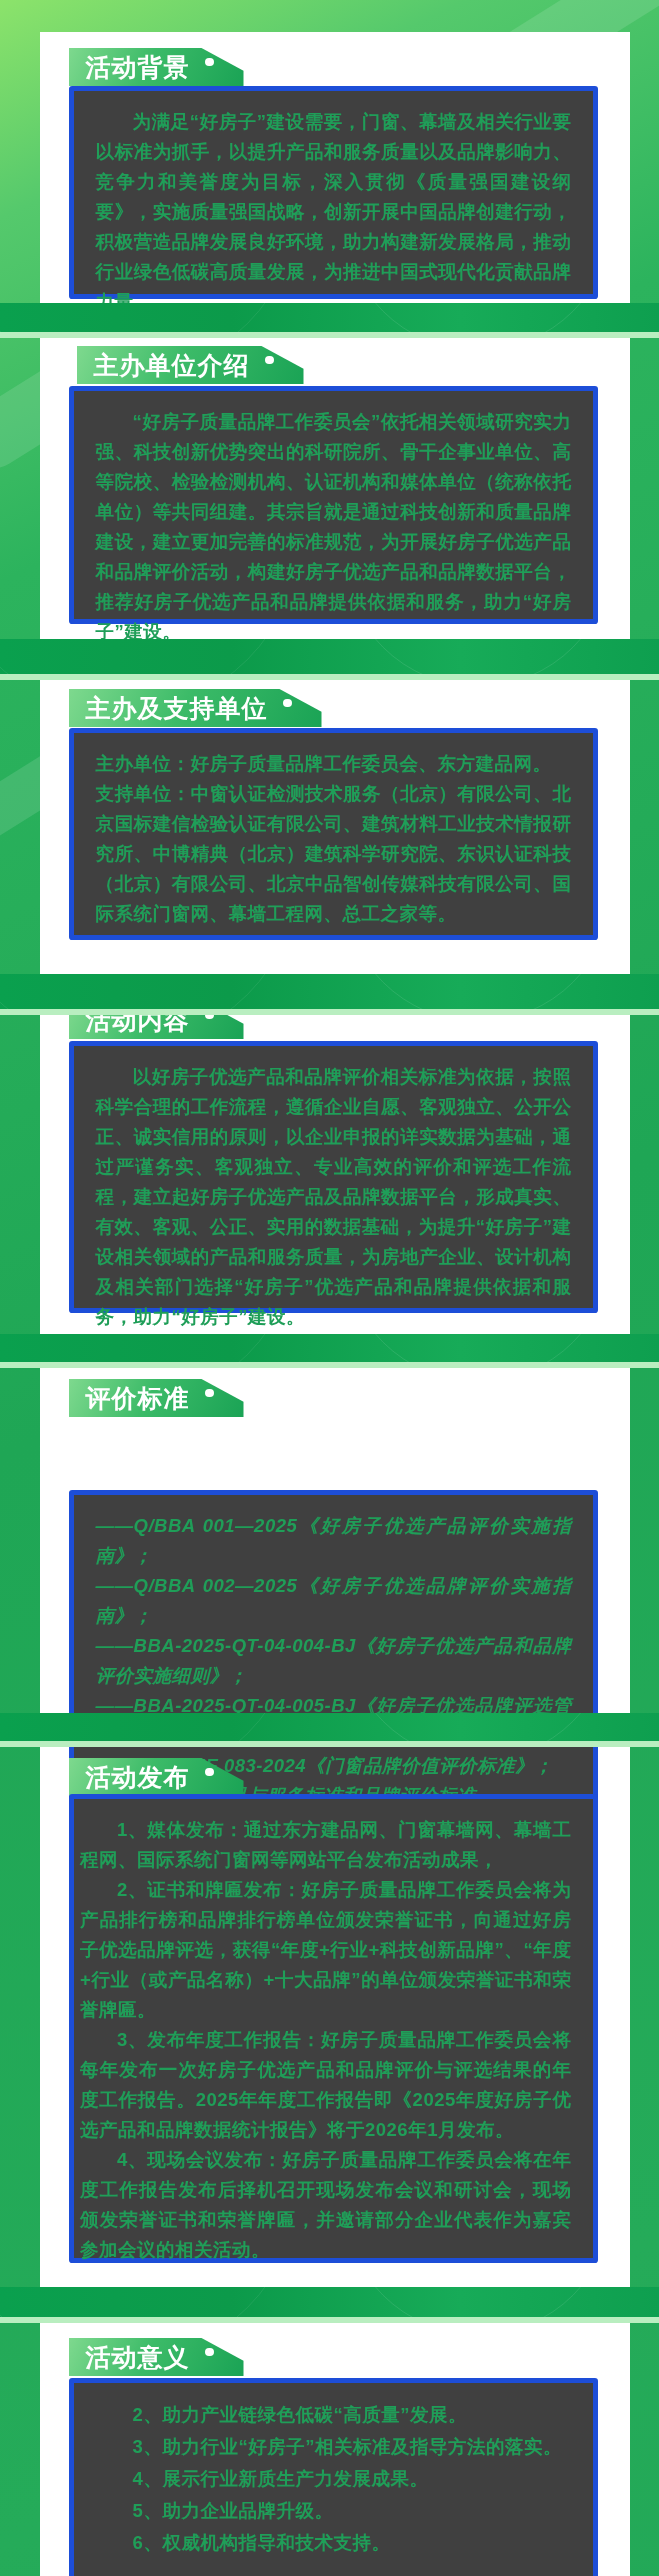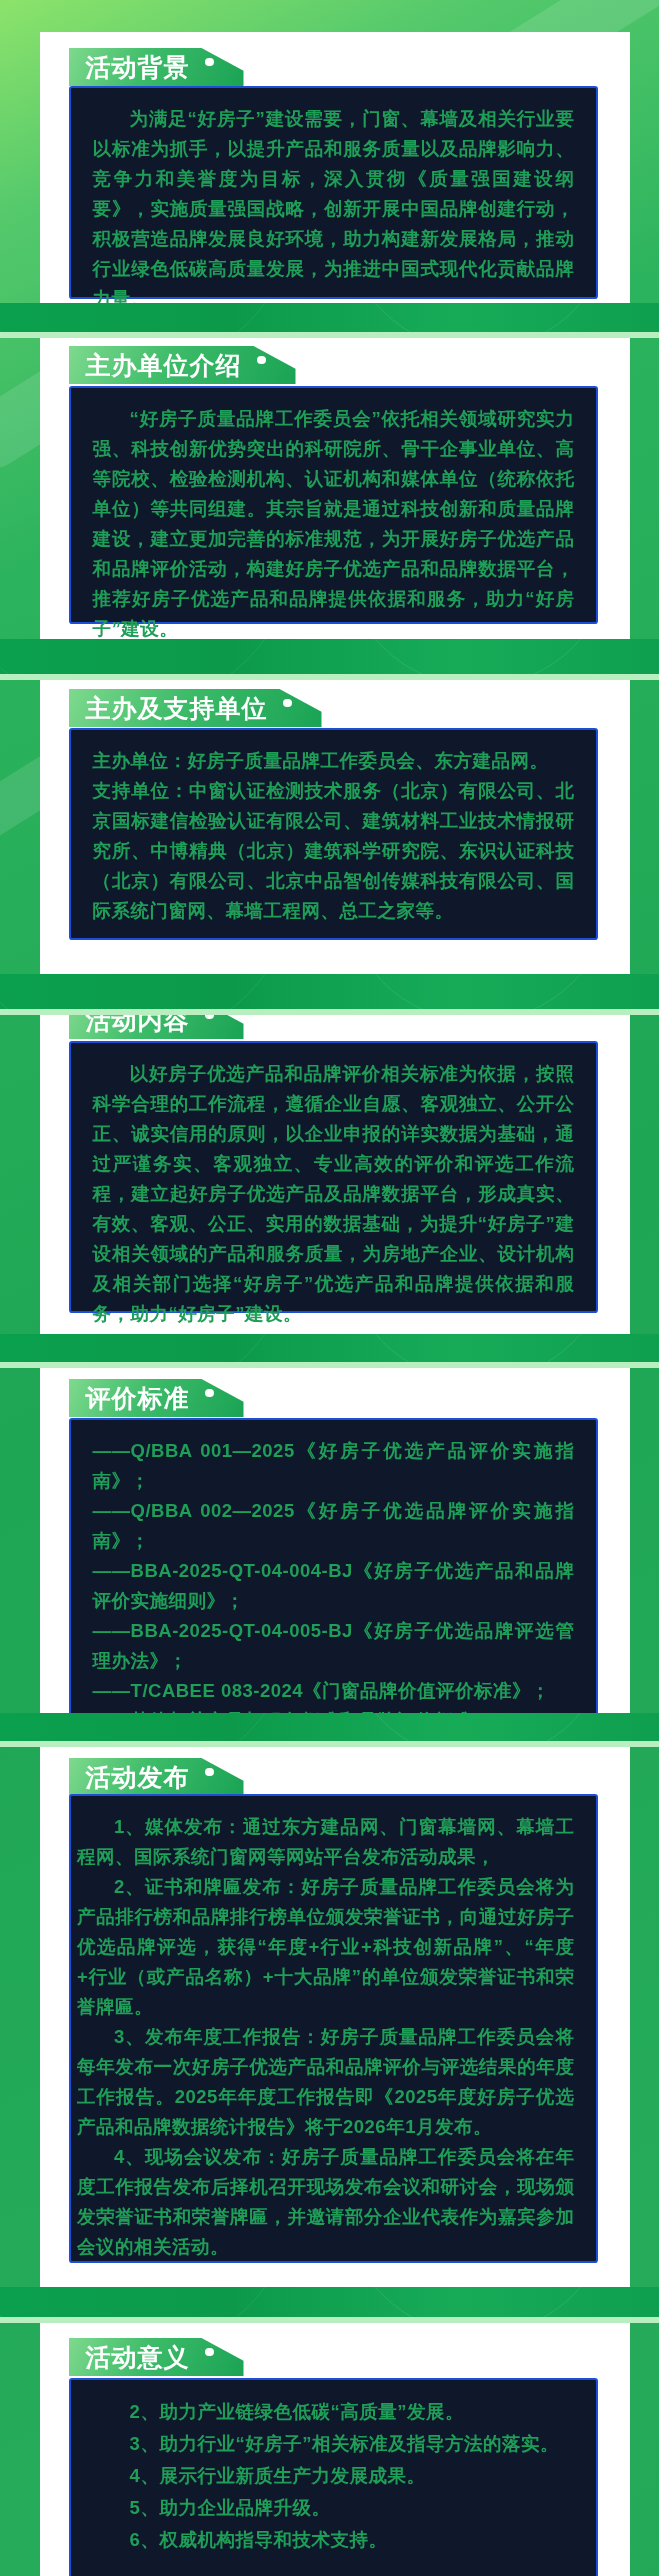--- a/index.html
+++ b/index.html
@@ -15,21 +15,21 @@
   .tag{
     position:absolute;left:29px;height:38px;line-height:38px;white-space:nowrap;
     padding:0 54px 0 16.5px;color:#fff;font-weight:bold;font-size:25px;letter-spacing:1px;
     background:linear-gradient(115deg,#7ed98e 0%,#3cbb68 45%,#1aa355 100%);
     clip-path:polygon(0 0,calc(100% - 42px) 0,100% 60%,100% 100%,0 100%);
   }
   .tag .dot{position:absolute;right:30px;top:9.8px;width:8.2px;height:8.2px;border-radius:50%;background:#fff;}
   
   .card{
     position:absolute;left:29px;width:529px;box-sizing:border-box;
-    background:#0f172a;border:2px solid #1d4ed8;border-radius:3.1px;
+    background:#404040;border:5px solid #1d4ed8;border-radius:3.1px;
     padding:15.5px 21.6px 12.4px 21.6px;color:#1f9e58;font-weight:bold;font-size:18.5px;
     line-height:30px;letter-spacing:0.5px;text-align:justify;
   }
   .card p{margin:0;}
   .card p.indent{text-indent:2em;}
   .card.lh63{line-height:32px;}
   
   .band{
     position:absolute;left:0;width:659px;
     background:linear-gradient(90deg,#0aa04e 0%,#0c9a4a 35%,#17ab58 70%,#0e9f4f 100%);
@@ -50,21 +50,21 @@
 <div class="panel">
 
   <div class="tag" style="top:16px;">
     <span>活动背景</span>
     <span class="dot"></span>
   </div>
   <div class="card" style="top:54px;height:213px;">
     <p class="indent">为满足“好房子”建设需要，门窗、幕墙及相关行业要以标准为抓手，以提升产品和服务质量以及品牌影响力、竞争力和美誉度为目标，深入贯彻《质量强国建设纲要》，实施质量强国战略，创新开展中国品牌创建行动，积极营造品牌发展良好环境，助力构建新发展格局，推动行业绿色低碳高质量发展，为推进中国式现代化贡献品牌力量。</p>
   </div>
 
-  <div class="tag" style="top:314px;">
+  <div class="tag" style="top:314px;margin-left:8px;">
     <span>主办单位介绍</span>
     <span class="dot"></span>
   </div>
   <div class="card" style="top:354px;height:238px;">
     <p class="indent">“好房子质量品牌工作委员会”依托相关领域研究实力强、科技创新优势突出的科研院所、骨干企事业单位、高等院校、检验检测机构、认证机构和媒体单位（统称依托单位）等共同组建。其宗旨就是通过科技创新和质量品牌建设，建立更加完善的标准规范，为开展好房子优选产品和品牌评价活动，构建好房子优选产品和品牌数据平台，推荐好房子优选产品和品牌提供依据和服务，助力“好房子”建设。</p>
   </div>
 
   <div class="tag" style="top:657px;text-align:center;">
     <span>主办及支持单位</span>
     <span class="dot"></span>
@@ -79,21 +79,21 @@
     <span class="dot"></span>
   </div>
   <div class="card" style="top:1009px;height:272px;">
     <p class="indent">以好房子优选产品和品牌评价相关标准为依据，按照科学合理的工作流程，遵循企业自愿、客观独立、公开公正、诚实信用的原则，以企业申报的详实数据为基础，通过严谨务实、客观独立、专业高效的评价和评选工作流程，建立起好房子优选产品及品牌数据平台，形成真实、有效、客观、公正、实用的数据基础，为提升“好房子”建设相关领域的产品和服务质量，为房地产企业、设计机构及相关部门选择“好房子”优选产品和品牌提供依据和服务，助力“好房子”建设。</p>
   </div>
 
   <div class="tag" style="top:1347px;">
     <span>评价标准</span>
     <span class="dot"></span>
   </div>
-  <div class="card" style="top:1386px;height:316px;">
+  <div class="card" style="top:1458px;height:316px;font-style:italic;">
     <p>——Q/BBA 001—2025《好房子优选产品评价实施指南》；</p>
     <p>——Q/BBA 002—2025《好房子优选品牌评价实施指南》；</p>
     <p>——BBA-2025-QT-04-004-BJ《好房子优选产品和品牌评价实施细则》；</p>
     <p>——BBA-2025-QT-04-005-BJ《好房子优选品牌评选管理办法》；</p>
     <p>——T/CABEE 083-2024《门窗品牌价值评价标准》；</p>
     <p>——其他相关产品与服务标准和品牌评价标准。</p>
   </div>
 
   <div class="tag" style="top:1726px;">
     <span>活动发布</span>

